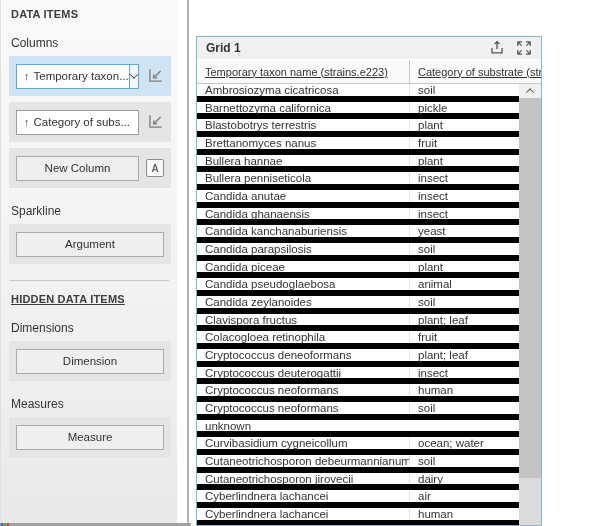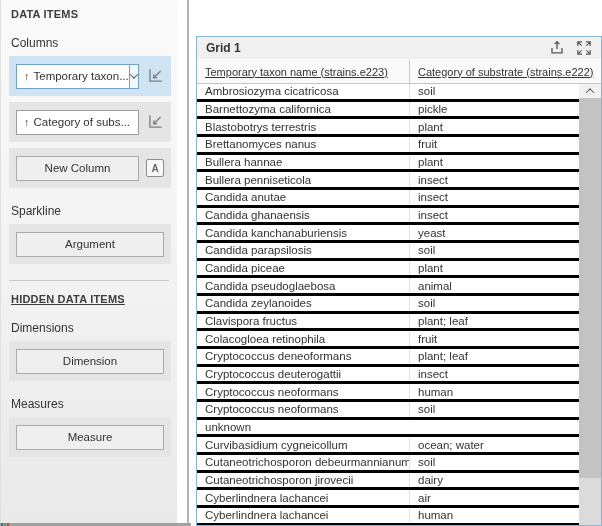--- a/index.html
+++ b/index.html
@@ -49,41 +49,41 @@
     width:18px; height:18px; border:1px solid #8c8c8c; border-radius:2px;
     background:#f7f7f7; color:#666; font-size:10px; font-weight:bold;
     display:flex; align-items:center; justify-content:center; flex:0 0 auto;
   }
   .panel-divider{ margin:16px 8px 0 8px; border-top:1px solid #c9c9c9; }
   .panel-header.hidden-hdr{ padding-top:12px;text-decoration:underline; }
   
   .splitter{ position:absolute; left:187px; top:0; width:2px; height:523px; background:#b4b4b4; }
   
   .grid{
-    position:absolute; left:196px; top:36px; width:406px; height:490px;
+    position:absolute; left:196px; top:36px; width:346px; height:490px;
     border:1px solid #86b7da; background:#fff;
   }
   .grid-title{
     height:23px; background:#f0f0f0; display:flex; align-items:center;
     padding:0 9px; font-size:12px; font-weight:bold; color:#333;
     border-bottom:1px solid #fff;
   }
   .title-icons{ margin-left:auto; display:flex; gap:11px; }
   .t-icon{ width:16px; height:16px; display:flex; cursor:pointer; }
   .grid-header{
     display:flex; height:24px; background:#fafafa; font-size:11px; color:#333;
     border-bottom:1px solid #c6c6c6; align-items:center;
   }
   .hcell{ padding-left:8px; white-space:nowrap; overflow:hidden; height:100%; display:flex; align-items:center;text-decoration:underline; }
   .hcell.c0{ width:213px; border-right:1px solid #c6c6c6; }
   .hcell.c1{ flex:1; }
   .grid-body{ position:absolute; top:47px; left:0; right:22px; bottom:0; overflow:hidden; }
   .grid-row{
     height:17.68px; display:flex; align-items:flex-end; font-size:11.5px;
-    color:#333; border-bottom:3px solid #000000; background:#fff;
+    color:#333; border-bottom:6px solid #000000; background:#fff;
   }
   .cell{ padding-left:8px; white-space:nowrap; overflow:hidden; height:100%; display:flex; align-items:center; }
   .cell.c0{ width:213px; border-right:1px solid #e3e3e3; }
   .cell.c1{ flex:1; }
   
   .scrollbar{ position:absolute; top:47px; right:0; bottom:0; width:22px; background:#dbdbdb; }
   .sb-arrow{
     height:14px; background:#f1f1f1; display:flex; align-items:center; justify-content:center;
   }
   .sb-thumb{ position:absolute; top:14px; left:0; right:0; height:380px; background:#c3c3c3; }

